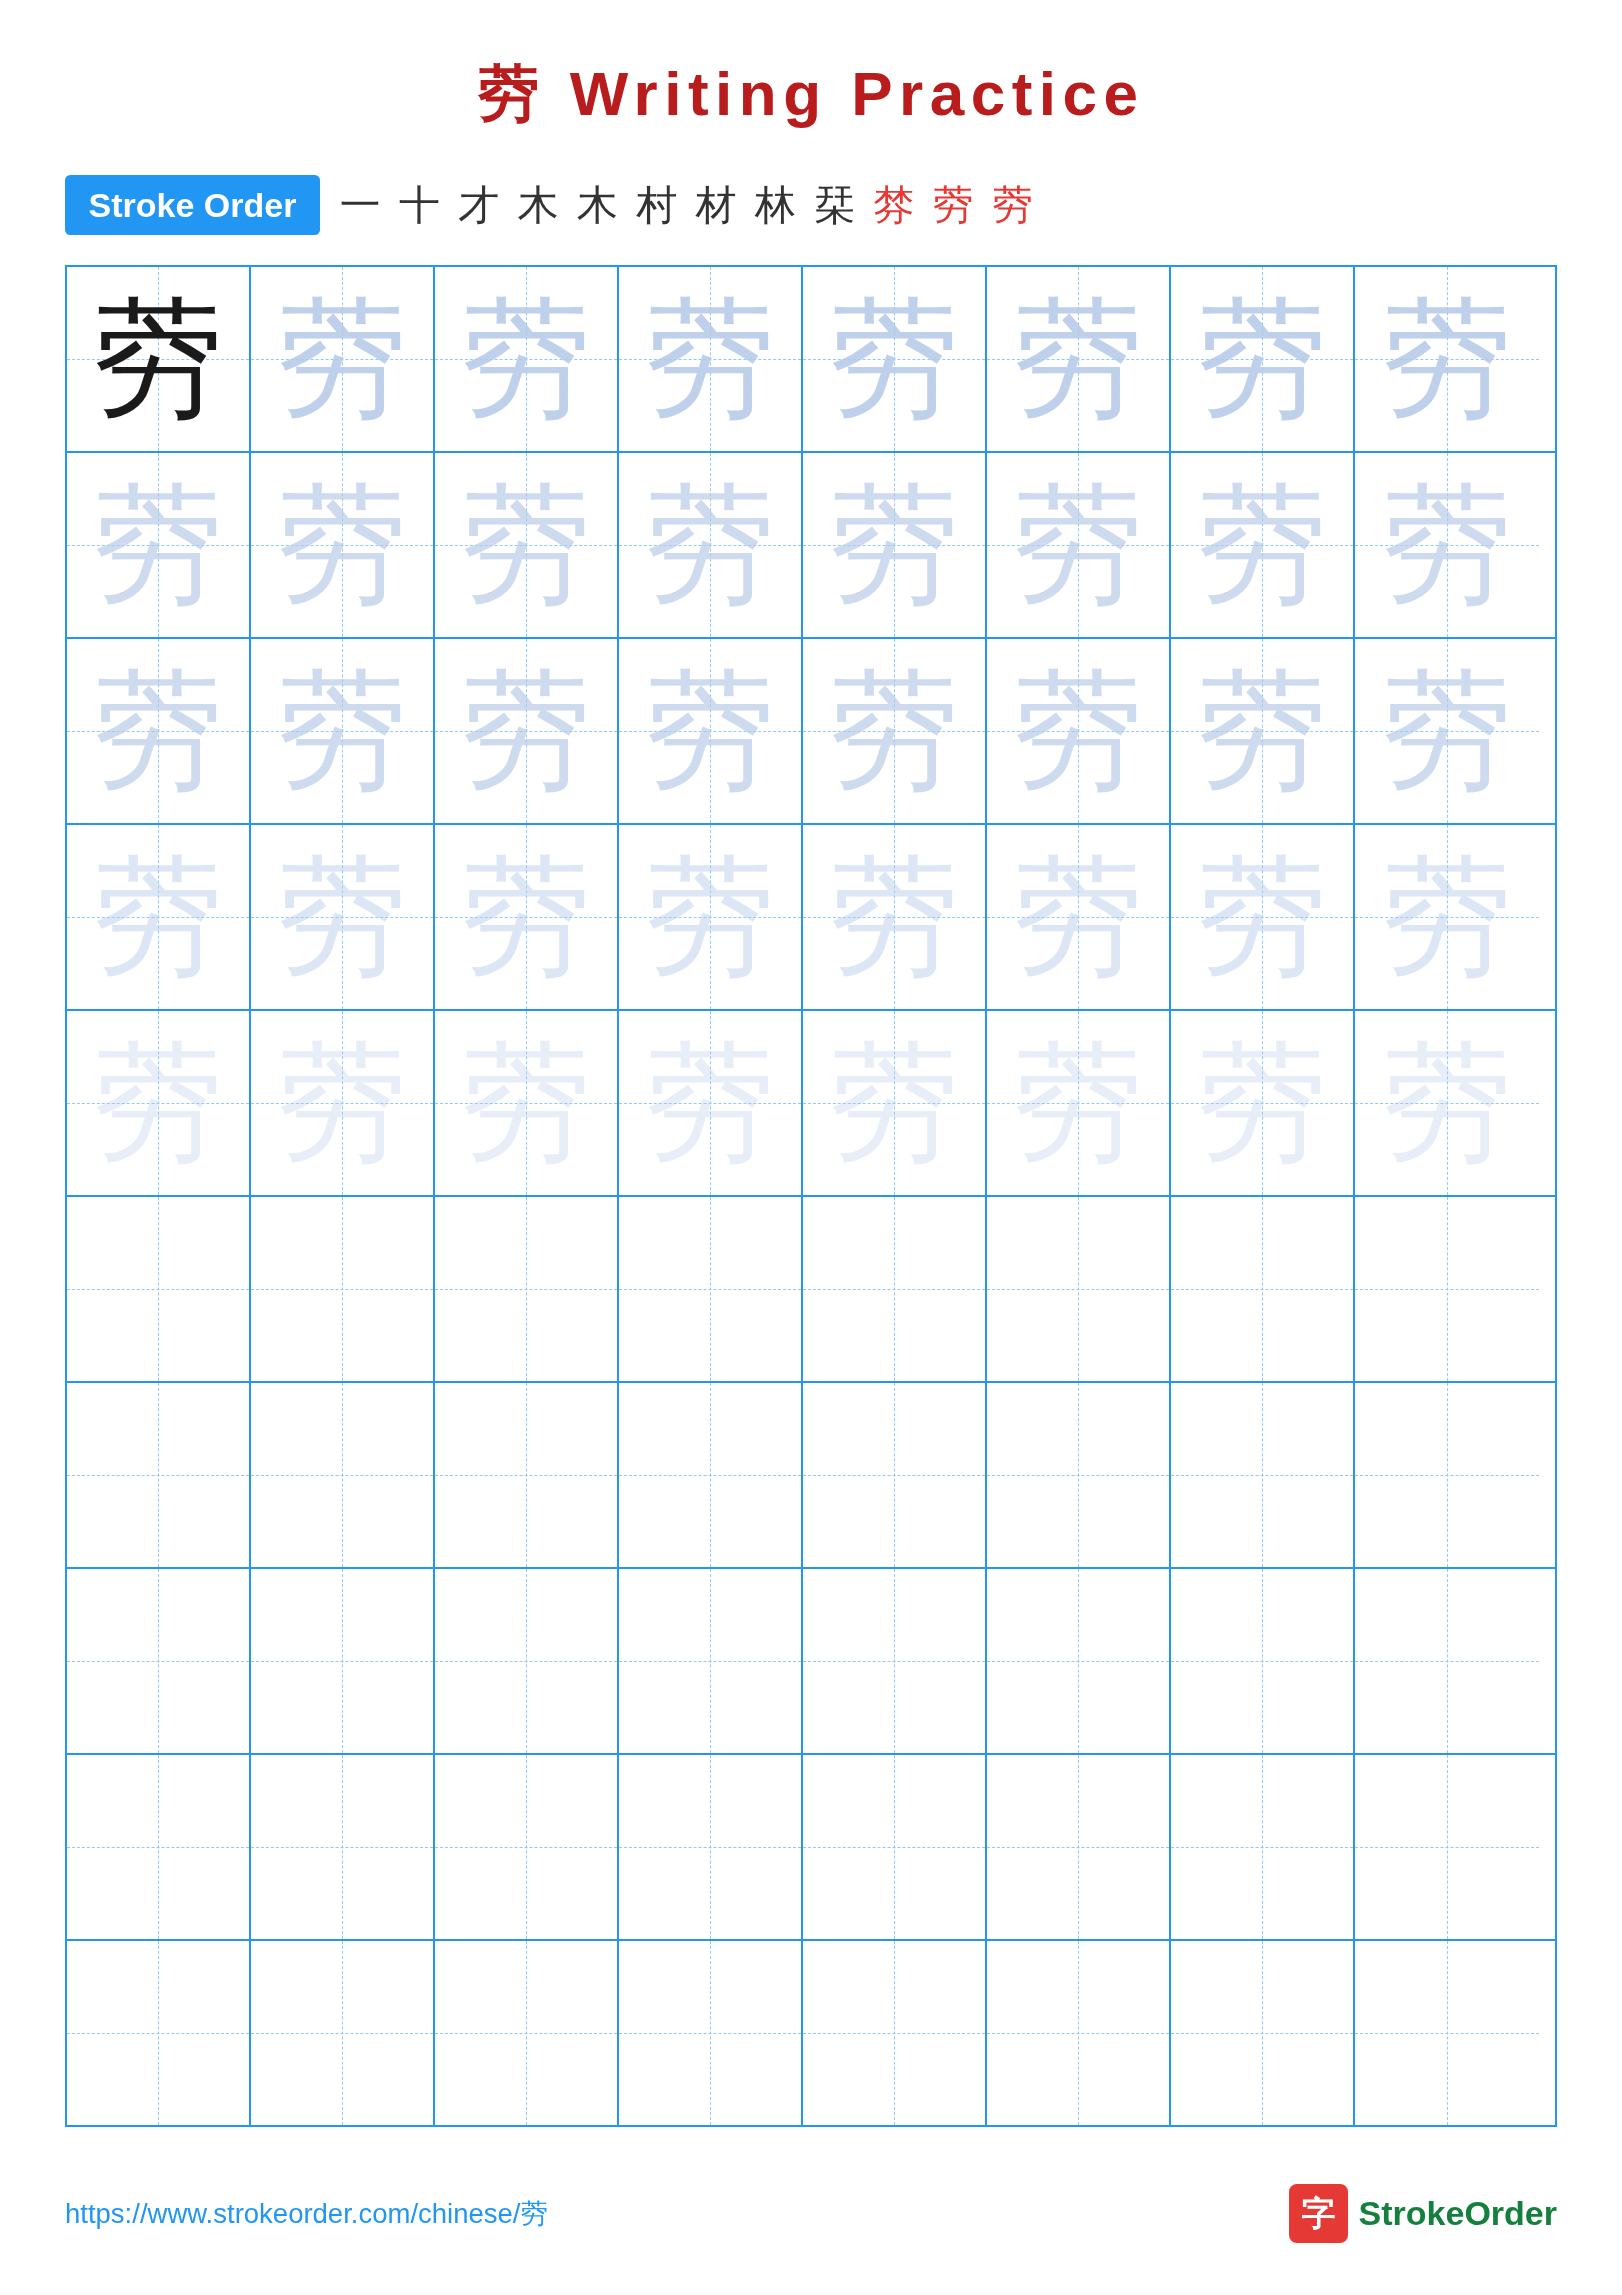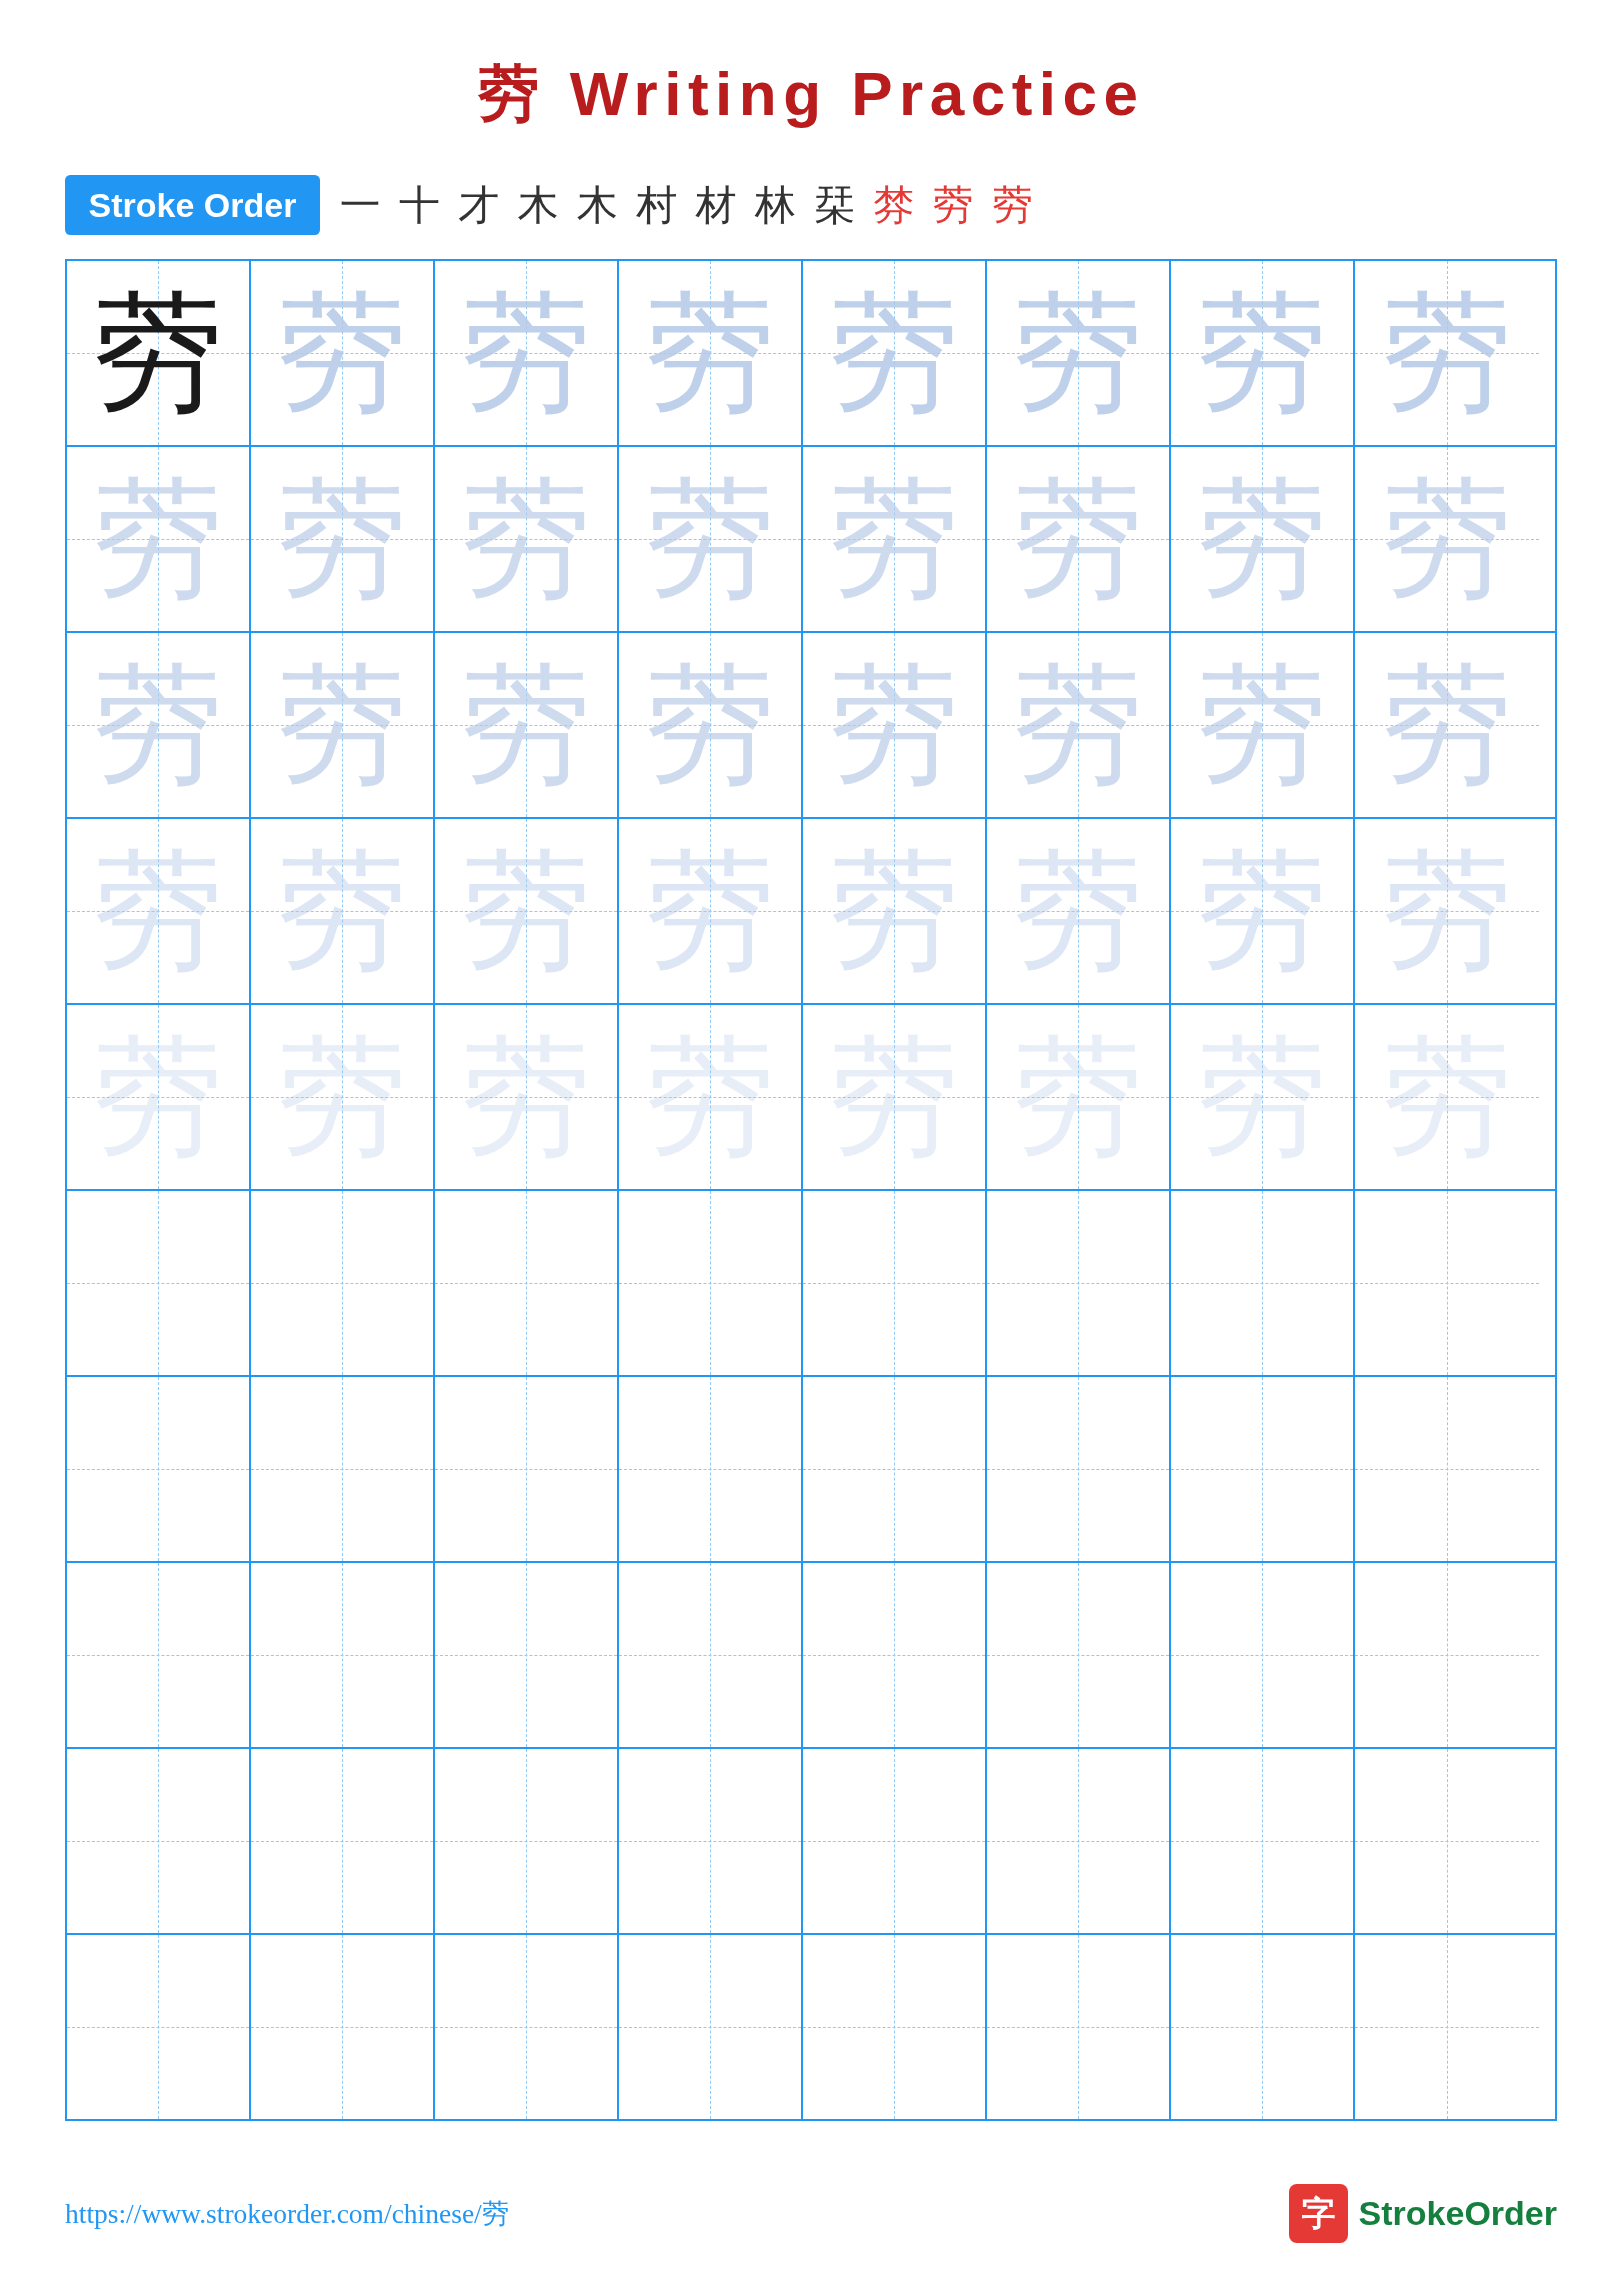--- a/index.html
+++ b/index.html
@@ -18,21 +18,21 @@
       padding-top: 52px;
       font-size: 62px;
       font-weight: bold;
       color: #b91c1c;
       letter-spacing: 6.5px;
     }
 
     .stroke-order-section {
       display: flex;
       align-items: center;
-      margin: 39px 65px 24px 65px;
+      margin: 39px 65px 30px 65px;
       gap: 19.6px;
     }
 
     .stroke-order-badge {
       background: #2196F3;
       color: white;
       font-size: 34px;
       font-weight: bold;
       padding: 10.5px 23.6px;
       border-radius: 5.2px;
@@ -167,21 +167,20 @@
       display: flex;
       align-items: center;
       justify-content: space-between;
       padding: 0 65px;
     }
 
     .footer-url {
       font-size: 27.5px;
       color: #2196F3;
       text-decoration: none;
-      font-family: Liberation Serif, serif;
     }
 
     .footer-logo {
       display: flex;
       align-items: center;
       gap: 10.5px;
     }
 
     .footer-logo-icon {
       width: 59px;

